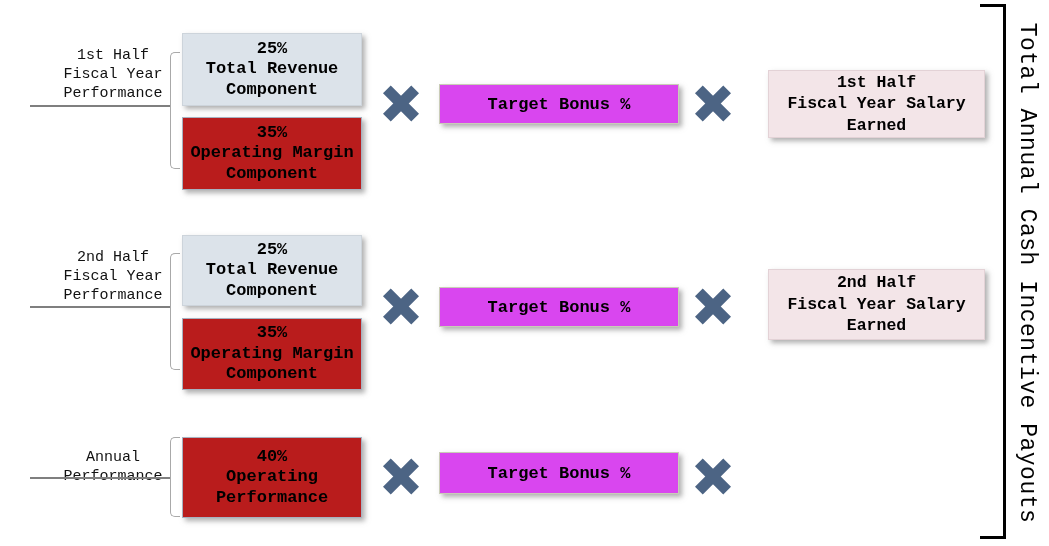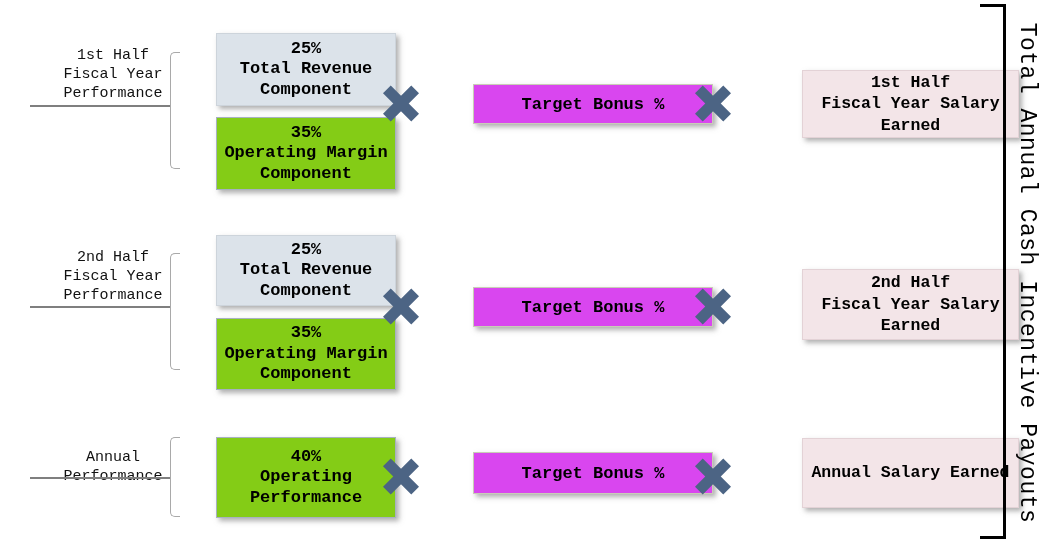--- a/index.html
+++ b/index.html
@@ -12,25 +12,25 @@
     font-size:15px;line-height:1.27;color:#111;white-space:pre-line;
   }
   .hline{position:absolute;height:2px;background:#7f7f7f;}
   .lbracket{
     position:absolute;width:9px;
     border:1.5px solid #a9a9a9;border-right:none;
     border-radius:5px 0 0 5px;background:transparent;
   }
   .box{
     position:absolute;display:flex;flex-direction:column;align-items:center;justify-content:center;
-    text-align:center;font-weight:bold;box-shadow:3px 3px 5px rgba(110,110,110,0.55);margin-left:34px;
+    text-align:center;font-weight:bold;box-shadow:3px 3px 5px rgba(110,110,110,0.55);
   }
   .comp{left:182px;width:178px;font-size:17px;line-height:1.2;}
   .comp.light{background:#dce3ea;border:1px solid #cdd4db;}
-  .comp.dark{background:#84cc16;border:1px solid #a7b1c0;}
+  .comp.dark{background:#b91c1c;border:1px solid #a7b1c0;}
   .pct,.cname{white-space:pre-line;}
   .bonus{
     left:439px;width:238px;background:#d946ef;border:1px solid #c9ccb7;
     font-size:17px;
   }
   .result{
     left:768px;width:215px;background:#f3e5e8;border:1px solid #e3d2d6;
     font-size:16.5px;line-height:1.3;white-space:pre-line;
   }
   .cross{position:absolute;width:34px;height:34px;}
@@ -127,18 +127,17 @@
 
   <div class="cross" style="left:384px;top:459px">
       <i class="b1"></i>
       <i class="b2"></i>
     </div>
   <div class="box bonus" style="top:452px;height:40px">Target Bonus %</div>
   <div class="cross" style="left:696px;top:459px">
       <i class="b1"></i>
       <i class="b2"></i>
     </div>
-  <div class="box result" style="top:438px;height:68px">Annual Salary Earned</div>
 
   <div class="rbracket"></div>
   <div class="vtitle">Total Annual Cash Incentive Payouts</div>
 
 </div>
 
 </body></html>

